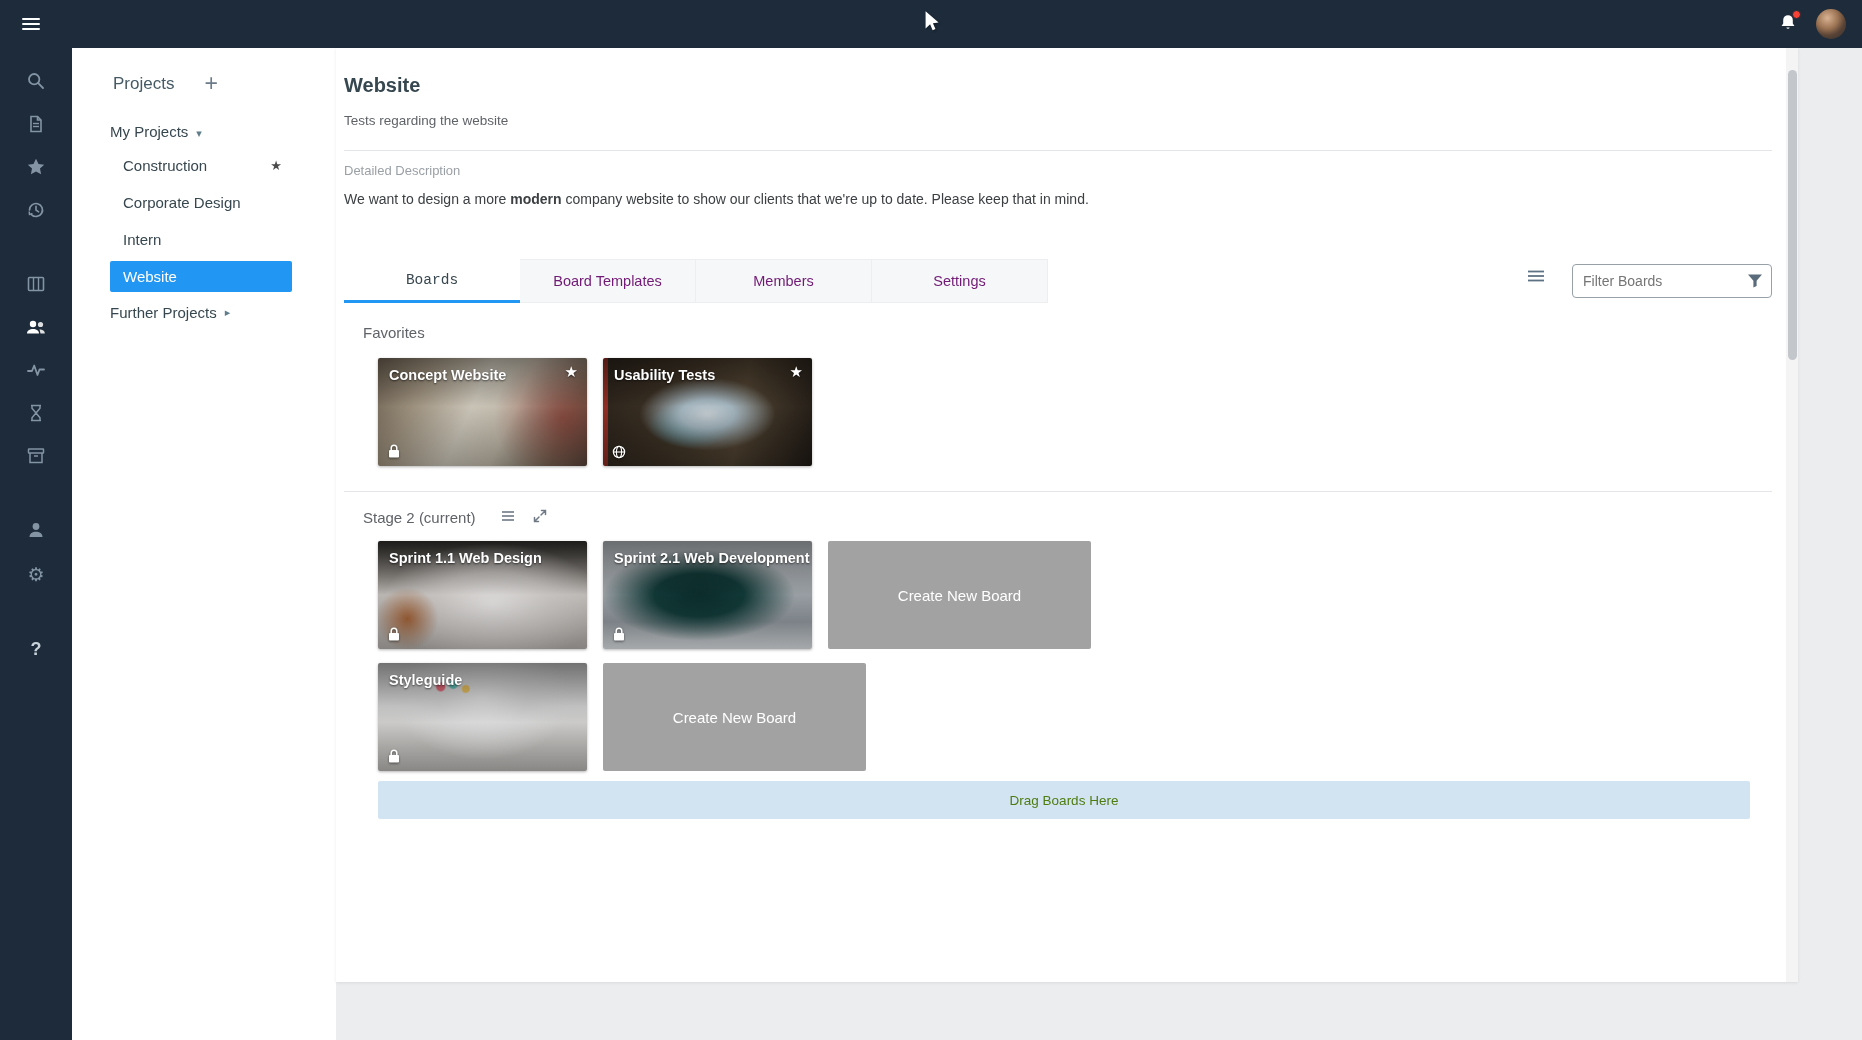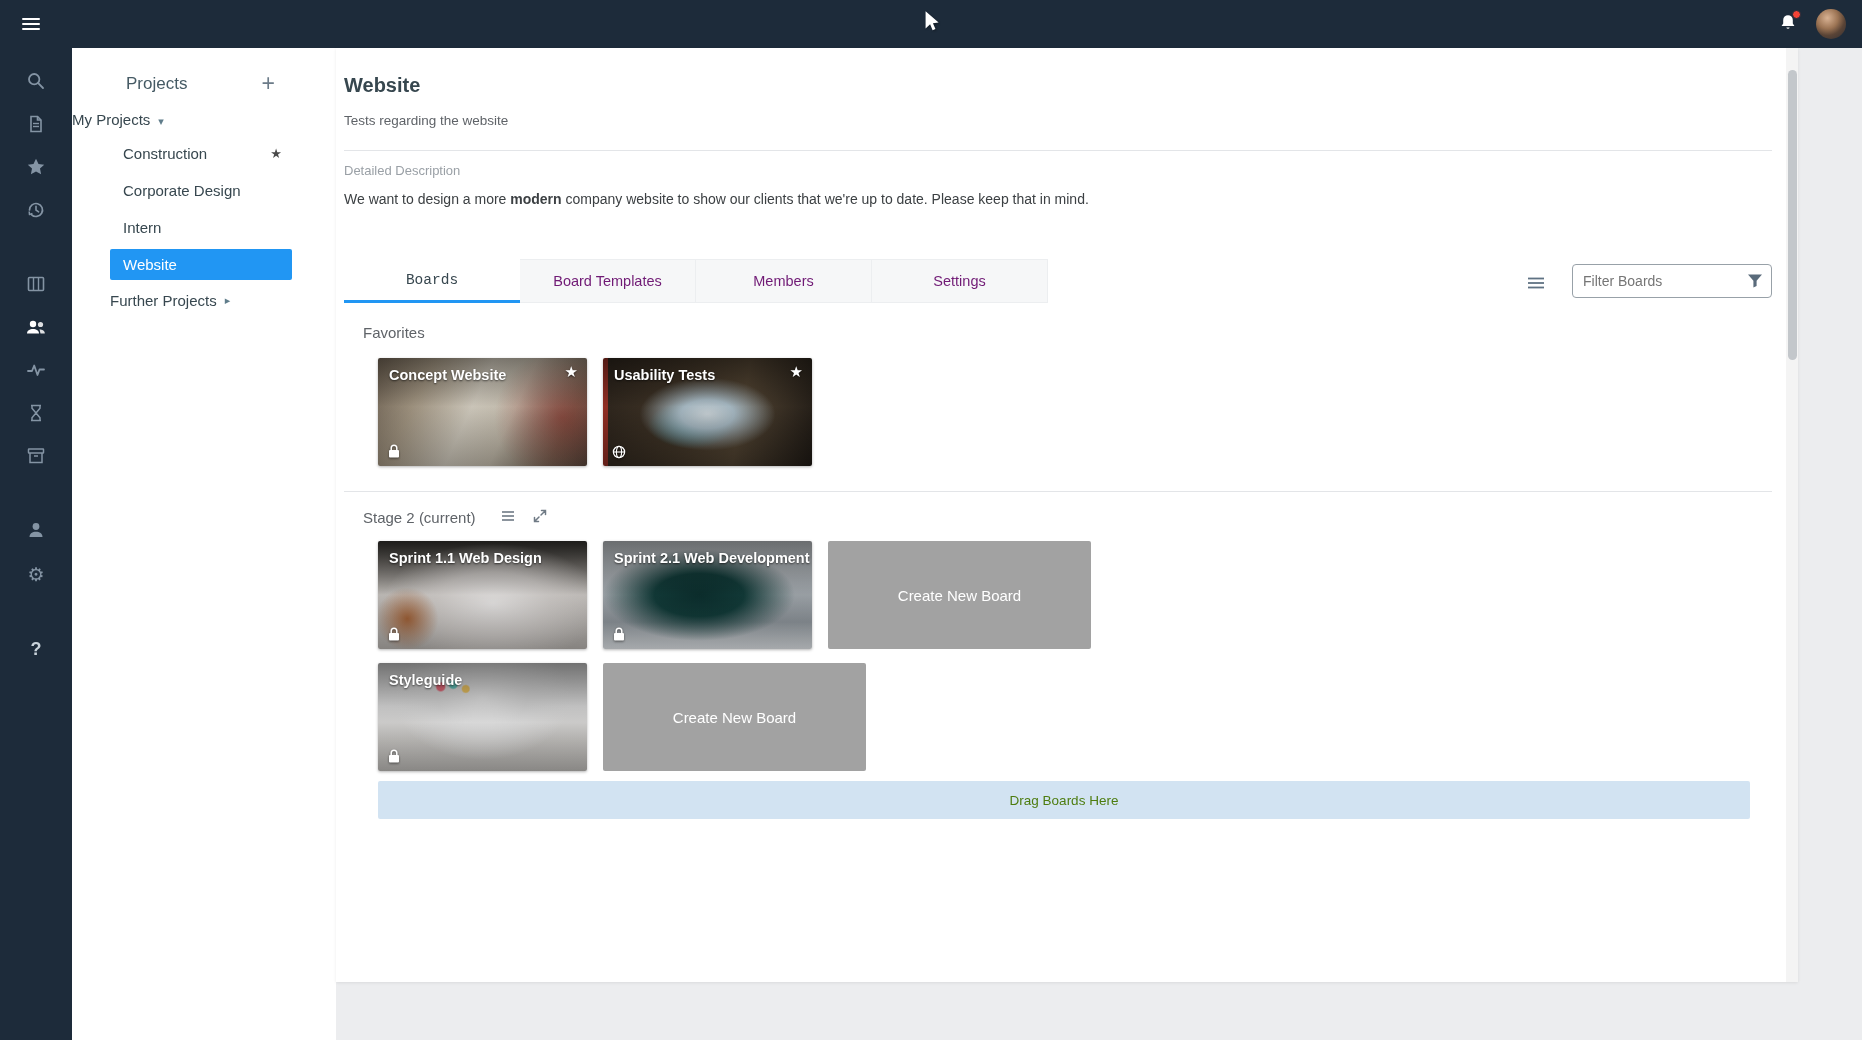--- a/index.html
+++ b/index.html
@@ -30,23 +30,23 @@
   .icon-btn { width:44px; height:43px; display:flex; align-items:center; justify-content:center;
     background:none; border:none; color:#8494a4; cursor:pointer; padding:0; }
   .icon-btn.active { color:#ffffff; }
   .icon-btn.light { color:#c8d2da; }
   .gap { margin-top:31px; }
   .glyph20 { font-size:19px; line-height:1; }
   .qmark { font-size:18px; font-weight:bold; line-height:1; }
 
   
   .projects { width:264px; background:#ffffff; padding-top:24px; flex:none; }
-  .proj-head { display:flex; align-items:center; padding-left:54px; font-size:17px; font-weight:500; color:#455a64;gap:44px; }
+  .proj-head { display:flex; align-items:center; padding-left:41px; font-size:17px; font-weight:500; color:#455a64; }
   .plus-btn { margin-left:26px; font-size:23px; color:#6b7b88; background:none; border:none; cursor:pointer; line-height:1; padding:0 4px; }
-  .group-row { margin-top:16px; font-size:15px; color:#37474f; display:flex; align-items:flex-end; cursor:pointer; }
+  .group-row { margin-top:28px; padding-left:38px; font-size:15px; color:#37474f; display:flex; align-items:flex-end; cursor:pointer; }
   .caret { margin-left:8px; font-size:11px; color:#607d8b; }
   .proj-list { margin-top:10px; }
   .proj-item { position:relative; margin:0 0 6px 38px; width:182px; height:31px; line-height:31px;
     padding-left:13px; font-size:15px; color:#37474f; border-radius:2px; cursor:pointer; }
   .proj-item.selected { background:#2196f3; color:#fff; }
   .item-star { position:absolute; right:10px; top:0; font-size:13px; color:#4a4a4a; }
   .further-row { margin-top:12px; padding-left:38px; font-size:15px; color:#37474f; display:flex; align-items:center; cursor:pointer; }
 
   
   .content-wrap { flex:1; background:#ecedef; }
@@ -59,21 +59,21 @@
   hr.div2 { border:none; border-top:1px solid #e3e5e8; margin:25px 0 0; }
   .desc-label { margin-top:12px; font-size:13px; color:#9aa0a6; }
   .desc { margin:13px 0 0; font-size:14px; color:#3c4043; }
 
   .tabs-row { margin-top:52px; display:flex; align-items:center; }
   .tabs { display:flex; }
   .tab { width:176px; height:44px; display:flex; align-items:center; justify-content:center;
     font-size:14.5px; color:#701a75; background:#f6f7f8; border:1px solid #eceef0; border-left:none; cursor:pointer; }
   .tab:first-child { border-left:1px solid #eceef0;font-family:Liberation Mono, monospace; }
   .tab.active { background:#fff; color:#37474f; font-weight:500; border:none; border-bottom:3px solid #2196f3; }
-  .tab-tools { margin-left:auto; display:flex; align-items:flex-end; gap:24px; }
+  .tab-tools { margin-left:auto; display:flex; align-items:flex-start; gap:24px; }
   .sort-btn { color:#5f7283; background:none; border:none; cursor:pointer; display:flex; padding:2px; }
   .filter-box { position:relative; }
   .filter-input { width:200px; height:34px; border:1px solid #98a1a8; border-radius:4px;
     padding:0 34px 0 10px; font-size:14px; color:#37474f; }
   .filter-input::placeholder { color:#757575; }
   .funnel { position:absolute; right:9px; top:50%; transform:translateY(-50%); display:flex; }
 
   .section-label { margin:21px 0 0 19px; font-size:15px; color:#5f6368; }
   .boards-row { display:flex; gap:16px; margin-left:34px; }
   .mt17 { margin-top:17px; } .mt13 { margin-top:13px; } .mt14 { margin-top:14px; }

